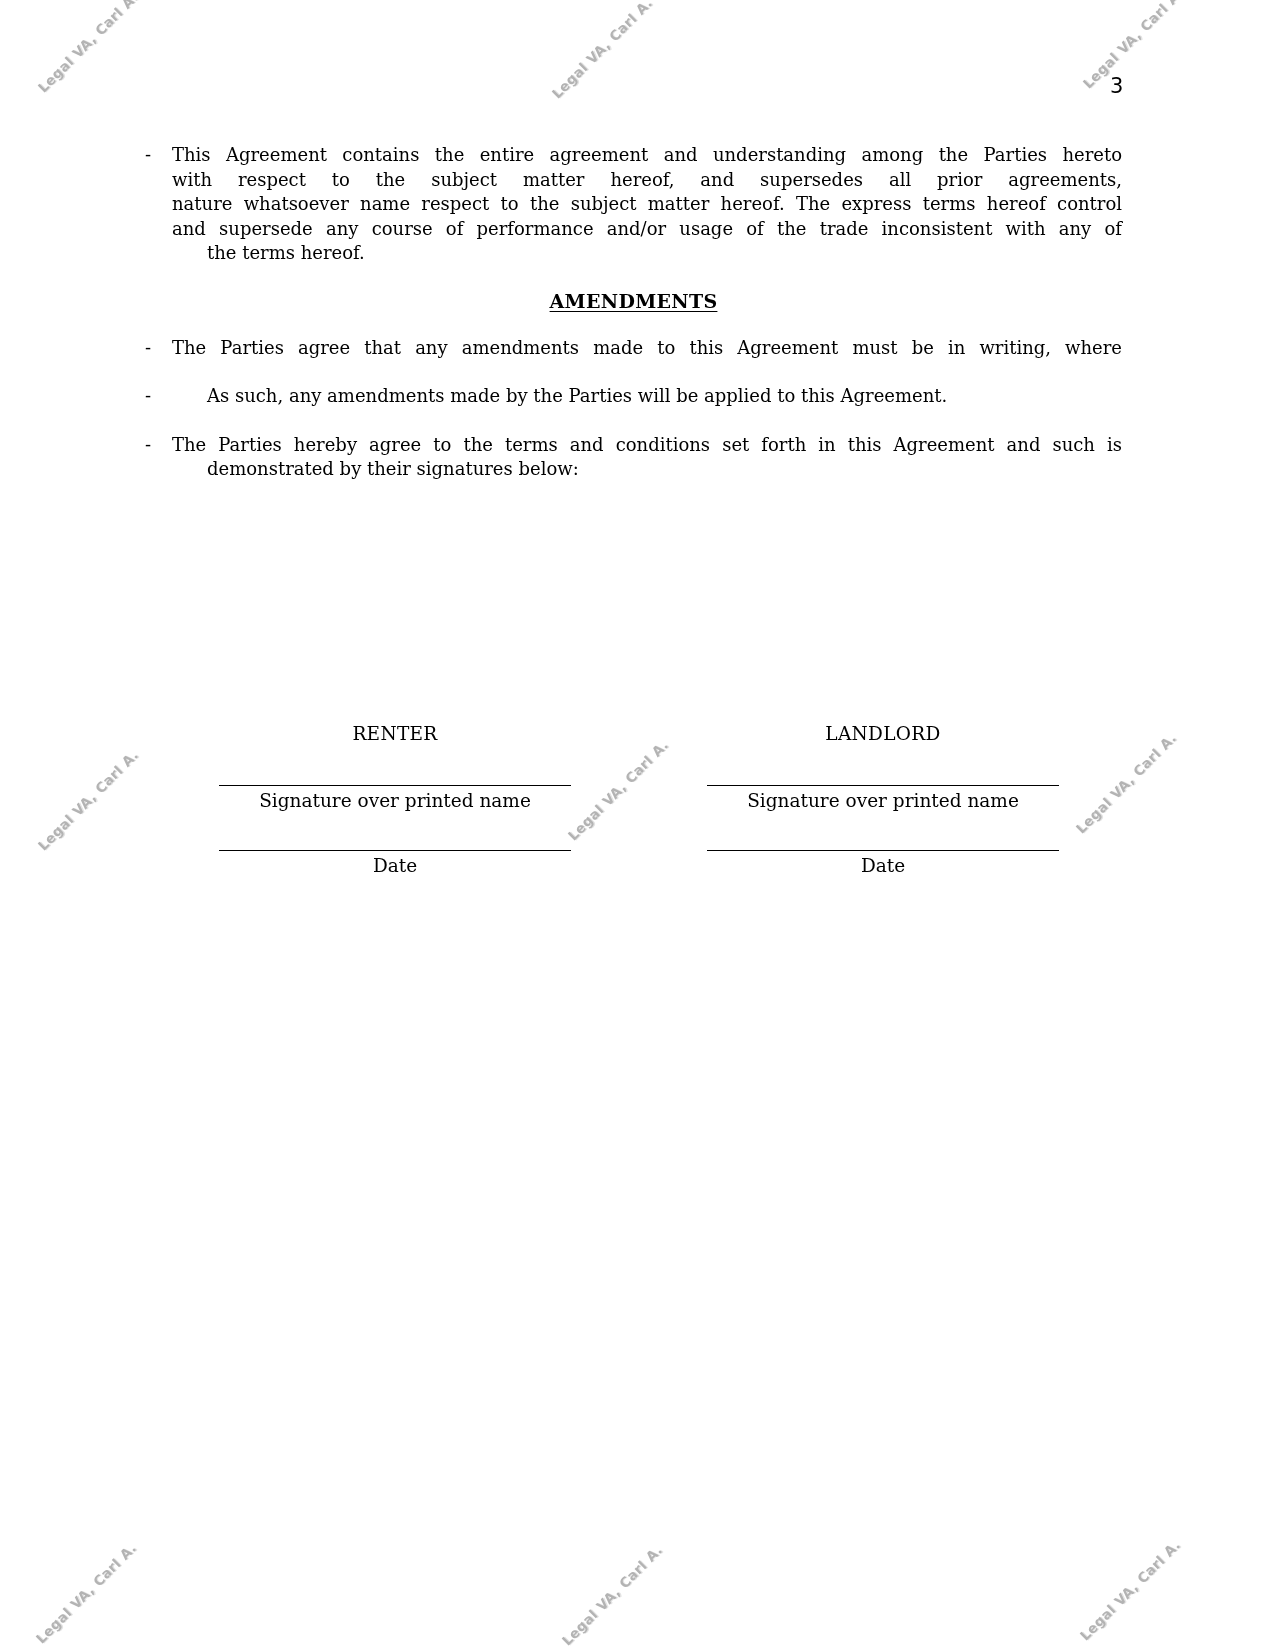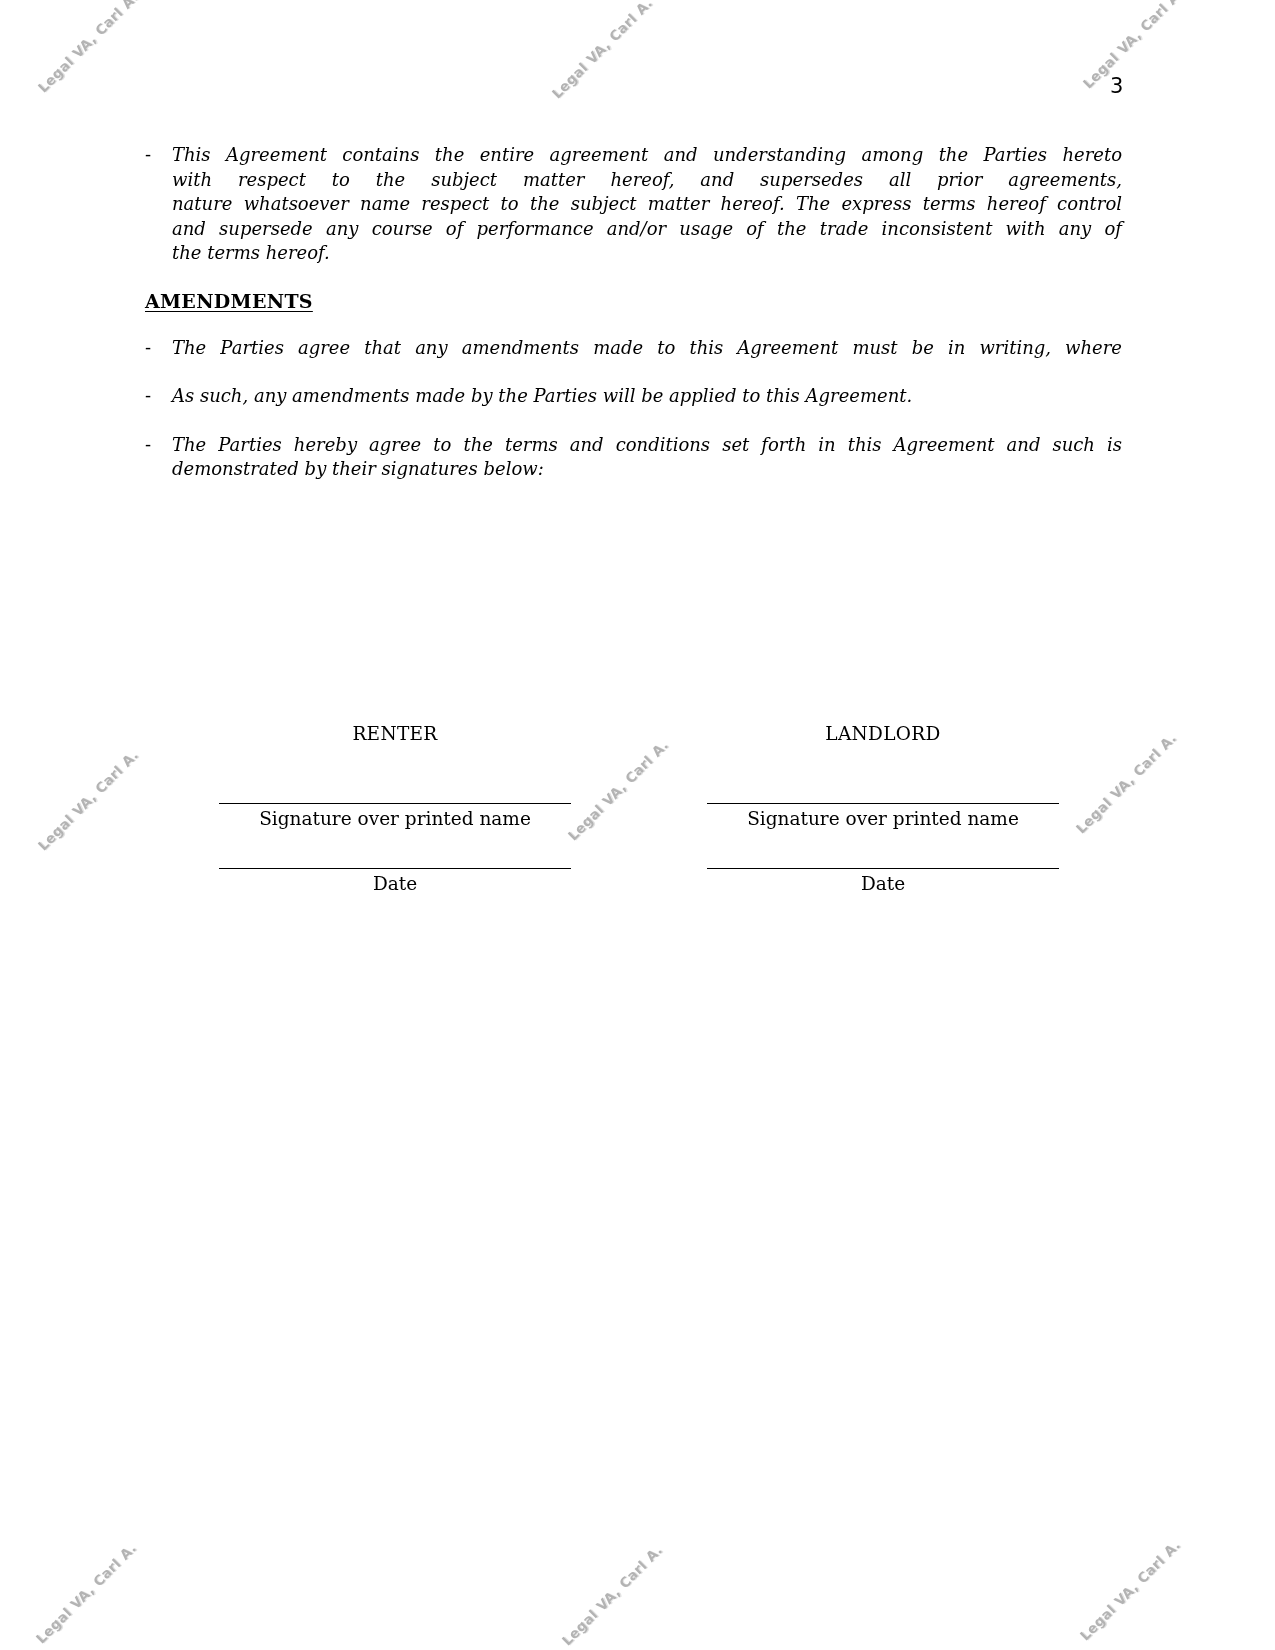--- a/index.html
+++ b/index.html
@@ -52,21 +52,21 @@
   }
   .section-heading {
     font-size: 19px;
     font-weight: 700;
     letter-spacing: 0.3px;
     line-height: 22px;
     text-decoration: underline;
     text-underline-offset: 3px;
     margin: 0 0 24px 0;
   }
-  .section-heading.h2 { margin-top: 17px; }
+  .section-heading.h2 { margin-top: 17px; text-align: center; }
   .section-heading.h3 { margin-top: 20px; }
 
   .bullet {
     display: flex;
     align-items: flex-start;
     margin: 0 0 24px 0;
   }
   .bullet-dash {
     flex: 0 0 27px;
     font-size: 18px;
@@ -74,43 +74,43 @@
   }
   .bullet-text {
     flex: 1 1 auto;
     min-width: 0;
   }
   .line {
     font-size: 18px;
     line-height: 24.5px;
     text-align: justify;
     text-align-last: justify;
-    font-style: italic;
   }
   .line.final {
     text-align: center;
     text-align-last: left;
+    margin-left: 35px;
   }
 
   
   .sig-block {
     position: absolute;
     top: 723px;
     left: 219px;
     display: flex;
     gap: 136px;
   }
   .sig-col {
     width: 352px;
     text-align: center;
     font-size: 18.5px;
   }
   .party-name {
     line-height: 22px;
-    margin-bottom: 58px;
+    margin-bottom: 40px;
     letter-spacing: 0.3px;
   }
   .sig-line {
     border-bottom: 1.5px solid #000;
     height: 0;
     width: 100%;
     margin-bottom: 3px;
   }
   .sig-label {
     line-height: 24px;

